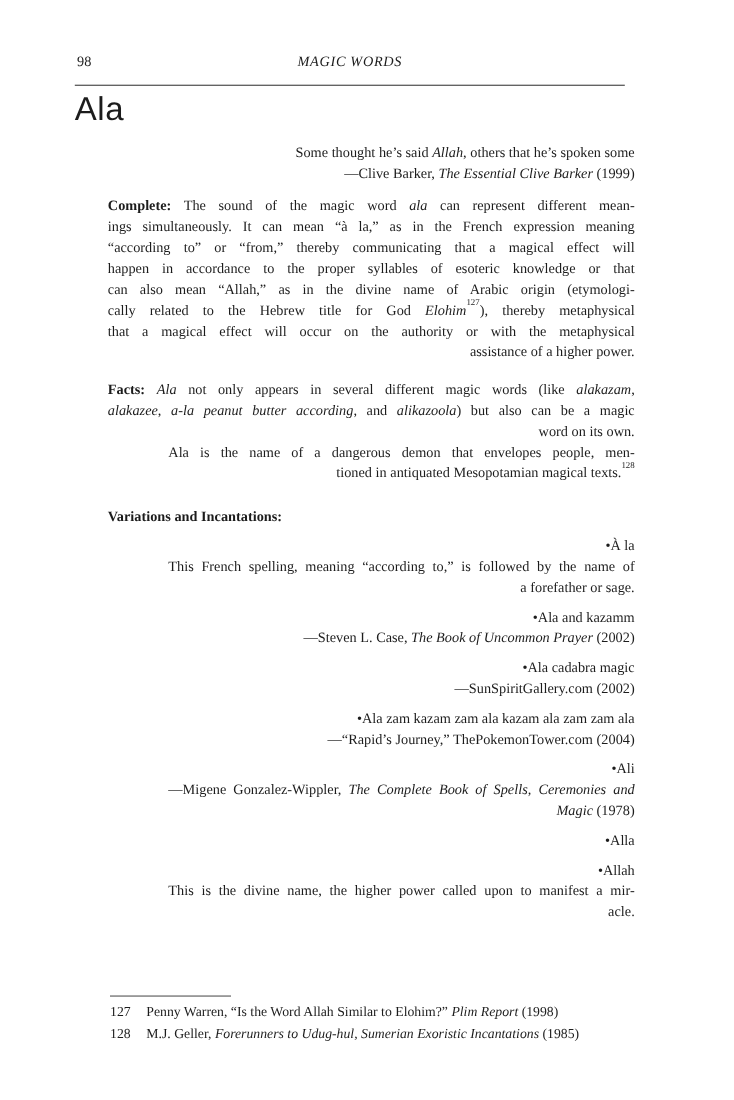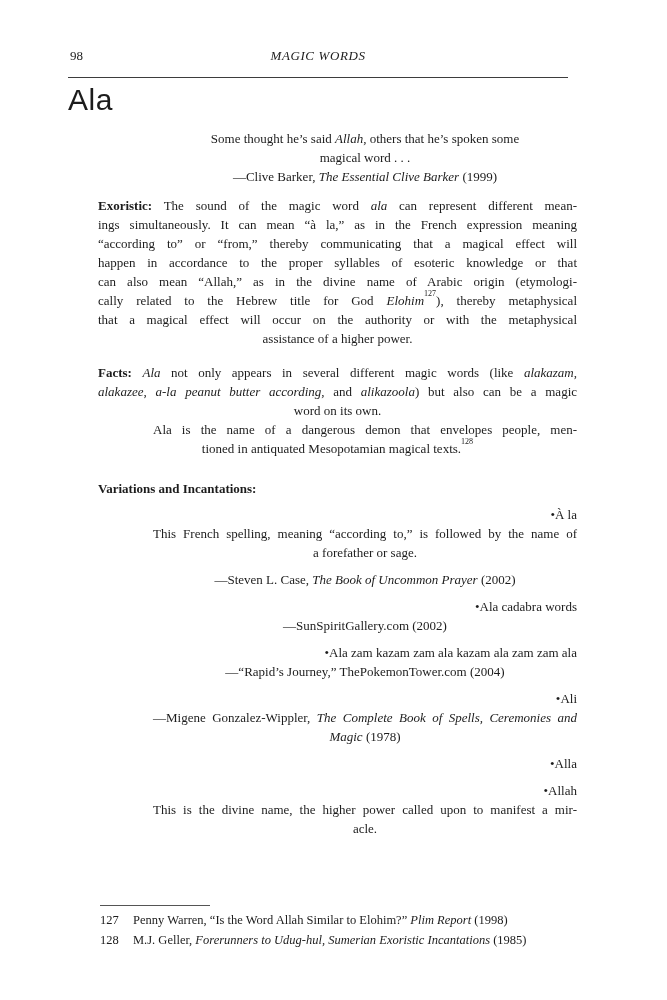--- a/index.html
+++ b/index.html
@@ -24,21 +24,21 @@
              font-weight:400; font-size:30px; line-height:34px; letter-spacing:0.5px; }
 
   
   .epigraph { margin-top:12px; margin-left:85px; font-size:13px; line-height:19px; }
 
   
   .para { margin-left:30px; width:479px; font-size:13px; line-height:19px; }
   .meanings { margin-top:10px; }
   .facts { margin-top:15px; }
   .jline { text-align:justify; text-align-last:justify; }
-  .lline { text-align:center; }
+  .lline { text-align:right; }
   .indent1 { padding-left:55px; }
 
   .bd { font-weight:bold; }
   .it { font-style:italic; }
   sup { font-size:0.62em; line-height:0; position:relative; top:-0.45em; }
 
   
   .varhead { margin-top:21px; margin-left:30px; font-size:13px; line-height:19px; font-weight:bold; }
   .vlist { margin-left:30px; width:479px; font-size:13px; line-height:19px; }
   .vitem { margin-top:8px; }
@@ -63,26 +63,25 @@
     <div class="hdr">
       <span class="pgnum">98</span>
       <span class="runhead">MAGIC WORDS</span>
     </div>
     <div class="rule1"></div>
 
     <h1 class="title">Ala</h1>
 
     <div class="epigraph">
       <div class="lline"><span>Some thought he’s said </span><span class="it">Allah</span><span>, others that he’s spoken some</span></div>
-      <div class="lline"><span>magical word . . .</span></div>
       <div class="lline"><span>—Clive Barker, </span><span class="it">The Essential Clive Barker</span><span> (1999)</span></div>
     </div>
 
     <div class="para meanings">
-      <div class="jline"><span class="bd">Exoristic:</span><span>  The sound of the magic word </span><span class="it">ala</span><span> can represent different mean-</span></div>
+      <div class="jline"><span class="bd">Complete:</span><span>  The sound of the magic word </span><span class="it">ala</span><span> can represent different mean-</span></div>
       <div class="jline"><span>ings simultaneously.  It can mean “à la,” as in the French expression meaning</span></div>
       <div class="jline"><span>“according to” or “from,” thereby communicating that a magical effect will</span></div>
       <div class="jline"><span>happen in accordance to the proper syllables of esoteric knowledge or that</span></div>
       <div class="jline"><span>can also mean “Allah,” as in the divine name of Arabic origin (etymologi-</span></div>
       <div class="jline"><span>cally related to the Hebrew title for God </span><span class="it">Elohim</span><sup>127</sup><span>), thereby metaphysical</span></div>
       <div class="jline"><span>that a magical effect will occur on the authority or with the metaphysical</span></div>
       <div class="lline"><span>assistance of a higher power.</span></div>
     </div>
 
     <div class="para facts">
@@ -99,26 +98,29 @@
 
       <div class="vitem first">
         <div class="vterm">
           <span class="bullet">•</span><span><span>À la</span></span>
         </div>
         <div class="vnote jline"><span>This French spelling, meaning “according to,” is followed by the name of</span></div>
         <div class="vnote lline"><span>a forefather or sage.</span></div>
       </div>
 
       <div class="vitem">
+        <div class="vterm">
+          <span class="bullet">•</span><span><span>Ala and kazamm</span></span>
+        </div>
         <div class="vnote lline"><span>—Steven L. Case, </span><span class="it">The Book of Uncommon Prayer</span><span> (2002)</span></div>
       </div>
 
       <div class="vitem">
         <div class="vterm">
-          <span class="bullet">•</span><span><span>Ala cadabra words</span></span>
+          <span class="bullet">•</span><span><span>Ala cadabra magic</span></span>
         </div>
         <div class="vnote lline"><span>—SunSpiritGallery.com (2002)</span></div>
       </div>
 
       <div class="vitem">
         <div class="vterm">
           <span class="bullet">•</span><span><span>Ala zam kazam zam ala kazam ala zam zam ala</span></span>
         </div>
         <div class="vnote lline"><span>—“Rapid’s Journey,” ThePokemonTower.com (2004)</span></div>
       </div>

